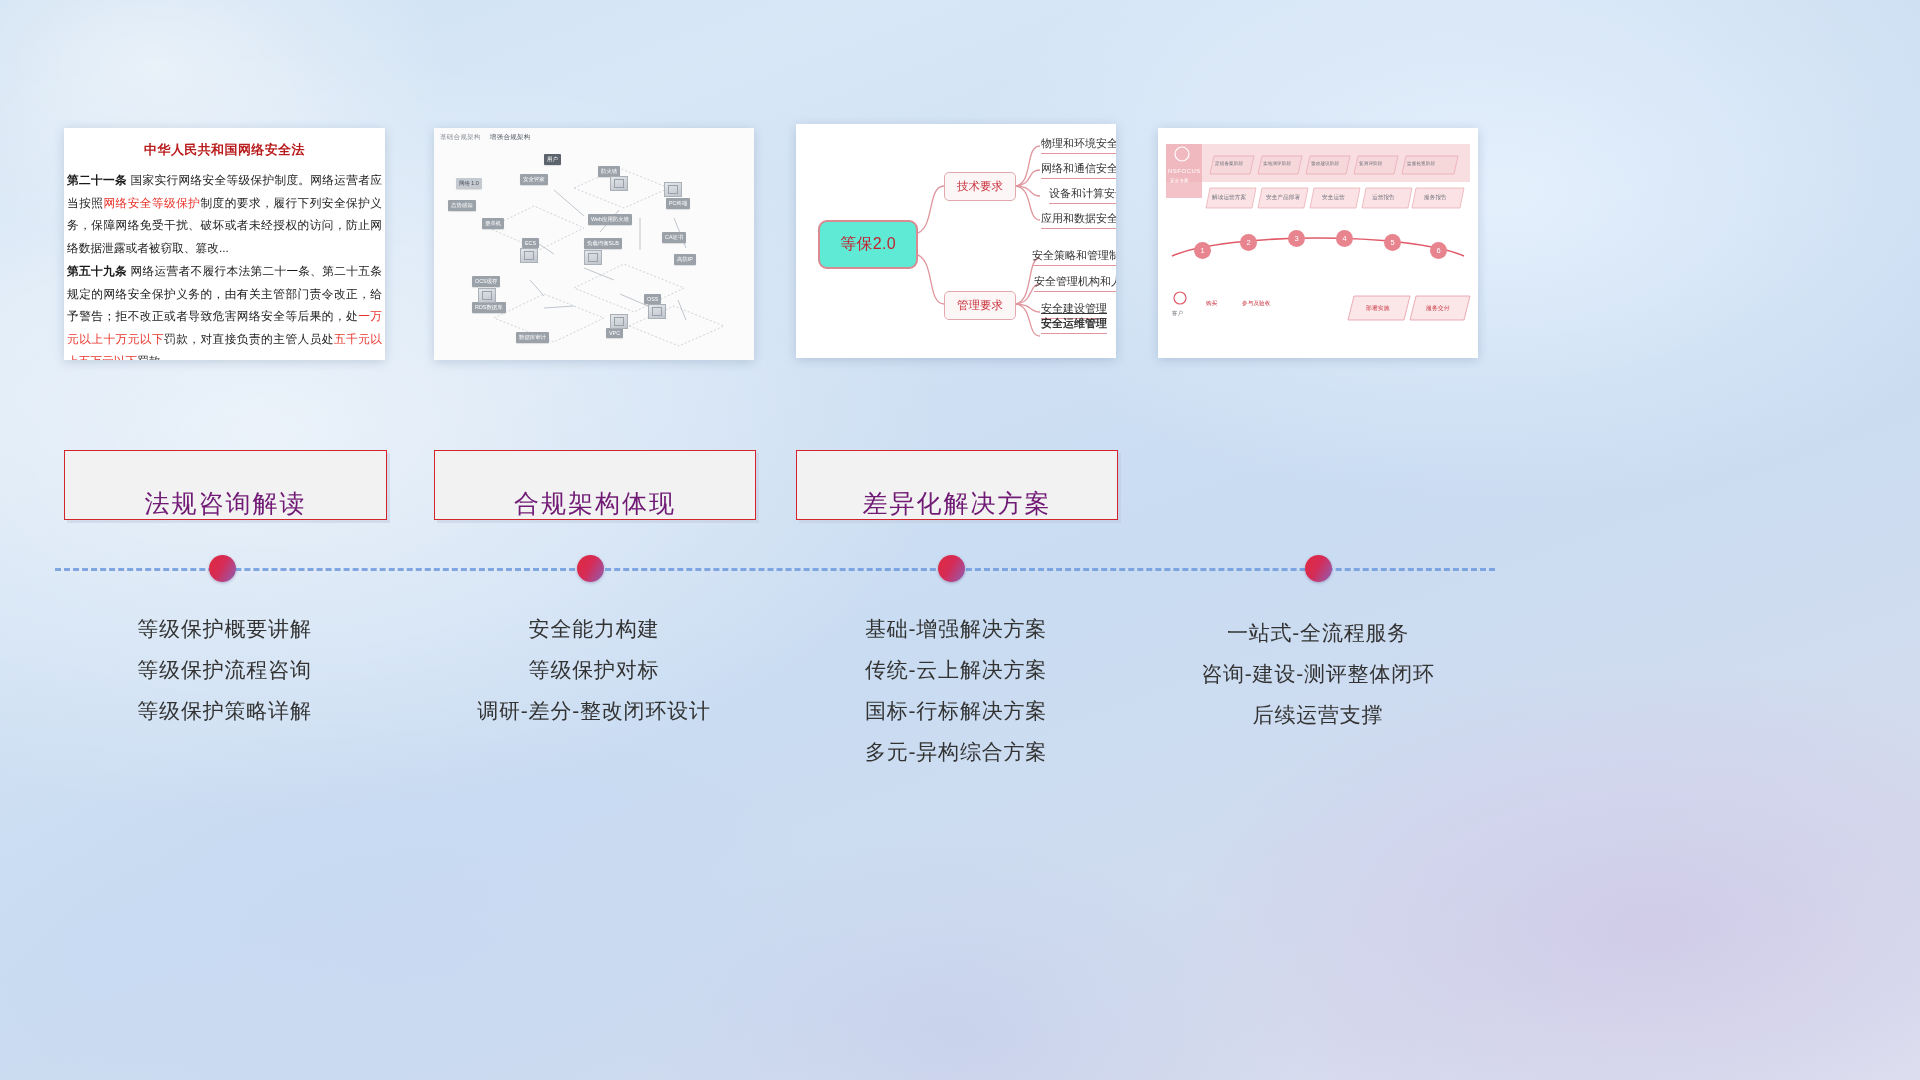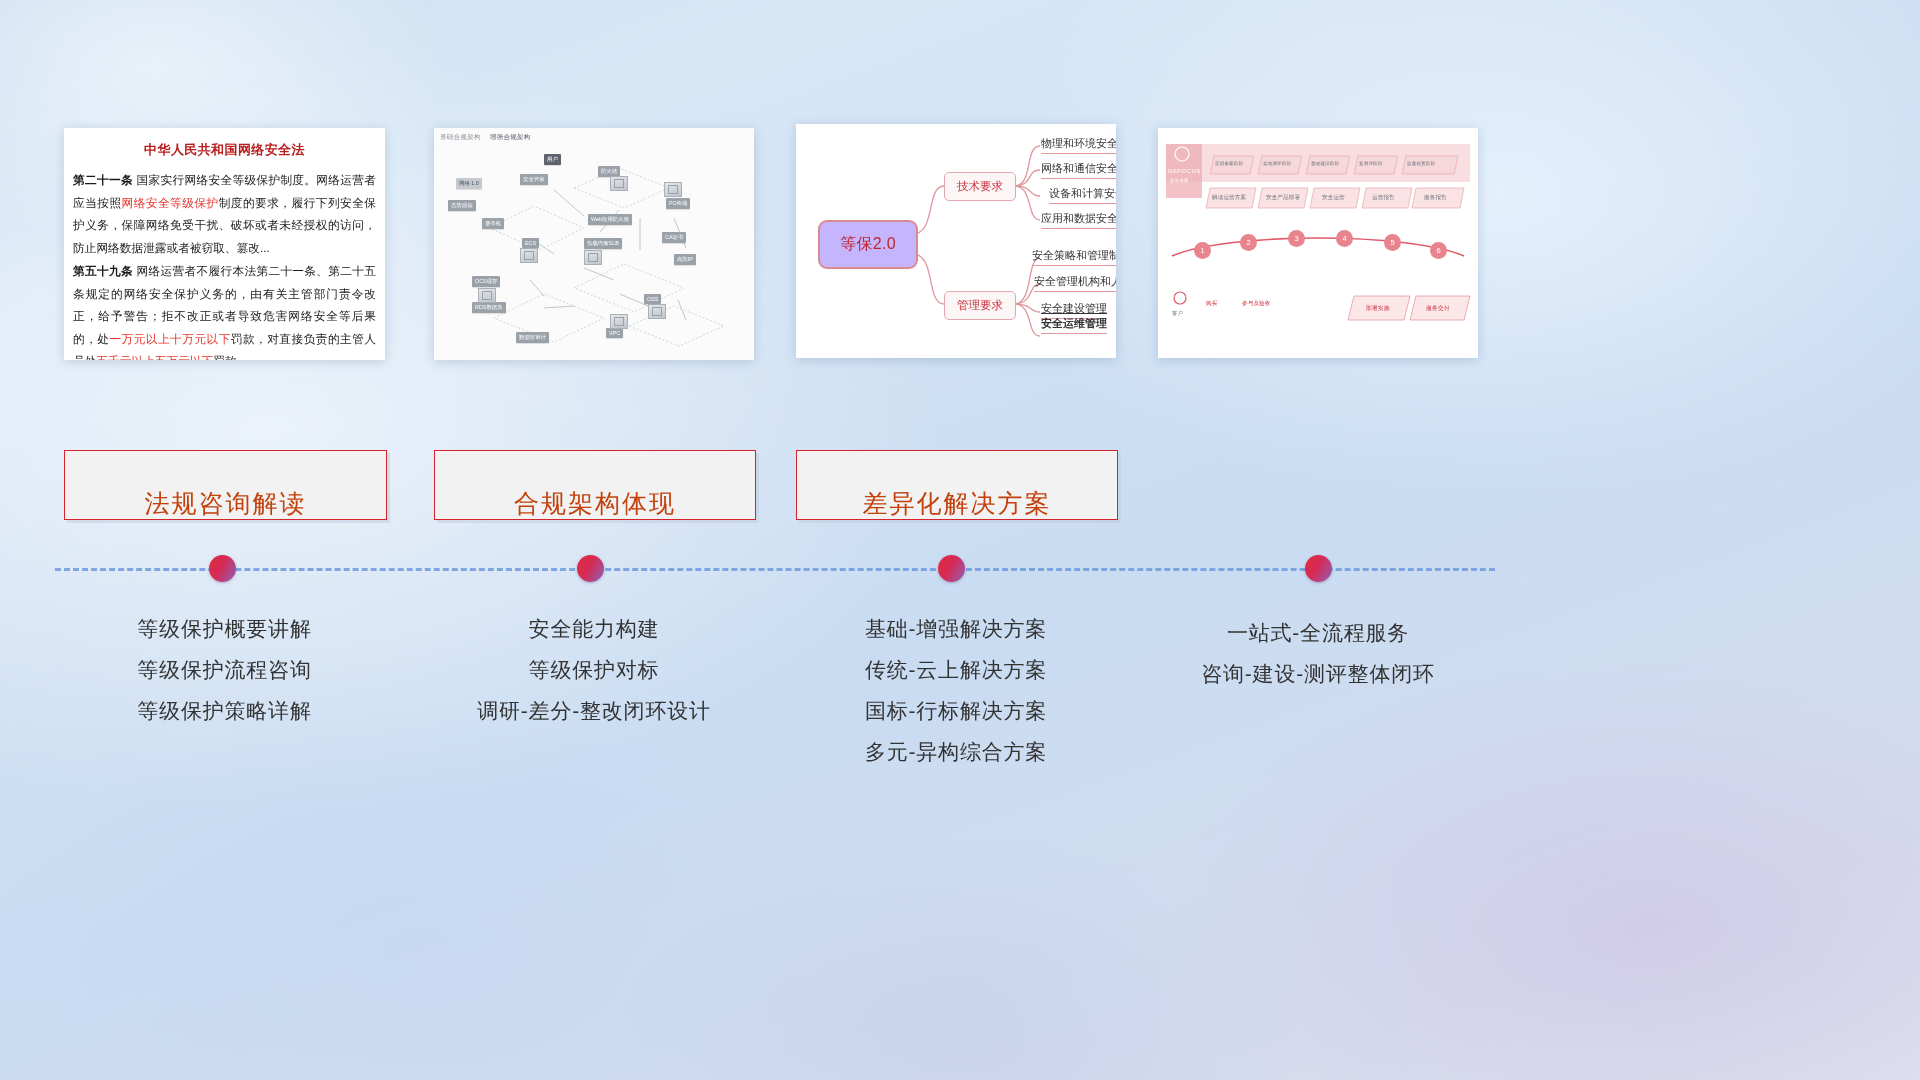--- a/index.html
+++ b/index.html
@@ -23,21 +23,21 @@
 
   
   .card{position:absolute;background:#ffffff;box-shadow:0 2px 10px rgba(60,90,130,.22);overflow:hidden;}
   .card.c1{left:64px;top:128px;width:321px;height:232px;}
   .card.c2{left:434px;top:128px;width:320px;height:232px;}
   .card.c3{left:796px;top:124px;width:320px;height:234px;}
   .card.c4{left:1158px;top:128px;width:320px;height:230px;}
 
   
   .law-title{text-align:center;font-weight:bold;font-size:13px;color:#b91c1c;margin:13px 0 10px;letter-spacing:.4px;}
-  .law-body{padding:0 9px;font-size:11.7px;line-height:22.5px;color:#1a1a1a;text-align:justify;}
+  .law-body{padding:0 3px;font-size:11.7px;line-height:22.5px;color:#1a1a1a;text-align:justify;}
   .law-body b{font-weight:bold;}
   .law-body .r{color:#e8332a;}
   .law-p{margin:0 0 1px;}
 
   
   .arch{position:absolute;inset:0;background:#fbfbfc;}
   .arch .hdr{position:absolute;left:6px;top:5px;font-size:6.5px;color:#8a8f96;letter-spacing:.3px;}
   .arch .hdr span{margin-right:9px;}
   .arch .hdr span.on{color:#4d5560;}
   .arch .node{position:absolute;background:#9aa1a9;color:#fff;font-size:5.4px;border-radius:1px;
@@ -45,41 +45,41 @@
   .arch .node.dark{background:#5c636c;}
   .arch .node.lt{background:#c5cad1;color:#4a5058;}
   .arch .cube{position:absolute;width:16px;height:13px;background:linear-gradient(160deg,#e4e7ea,#bfc5cd);border:1px solid #aab0b8;}
   .arch .cube:after{content:"";position:absolute;left:3px;top:2px;right:3px;bottom:2px;border:1px solid #9aa1aa;}
   .arch svg{position:absolute;inset:0;}
 
   
   .mm{position:absolute;inset:0;background:#fff;}
   .mm svg{position:absolute;inset:0;}
   .mm .root{position:absolute;left:22px;top:96px;width:96px;height:45px;border:2.5px solid #d98a92;
-    border-radius:9px;background:#c4b5fd;color:#c02430;font-size:16px;display:flex;align-items:center;
+    border-radius:9px;background:#5eead4;color:#c02430;font-size:16px;display:flex;align-items:center;
     justify-content:center;letter-spacing:.3px;}
   .mm .mid{position:absolute;width:70px;height:27px;border:1.5px solid #e3a8ad;border-radius:5px;
     background:#fdf6f6;color:#c7303c;font-size:11.5px;display:flex;align-items:center;justify-content:center;}
   .mm .mid.m1{left:148px;top:48px;}
   .mm .mid.m2{left:148px;top:167px;}
   .mm .leaf{position:absolute;font-size:11px;color:#333;white-space:nowrap;padding-bottom:2px;
     border-bottom:1.2px solid #e2959c;}
 
   
   .nf{position:absolute;inset:0;background:#fff;}
   .nf svg{position:absolute;inset:0;}
   .nf .tiny{position:absolute;font-size:4.6px;color:#6d727a;white-space:nowrap;letter-spacing:.1px;}
   .nf .tiny.w{color:#fff;}
   .nf .num{position:absolute;width:17px;height:17px;border-radius:50%;background:#e8848e;color:#fff;
     font-size:7.5px;display:flex;align-items:center;justify-content:center;}
 
   
   .tbox{position:absolute;top:450px;height:68px;background:#f2f2f2;border:1.6px solid #d4242b;
     box-shadow:3px 3px 0 rgba(190,200,220,.45);display:flex;align-items:center;justify-content:center;}
-  .tbox span{color:#c2410c;font-size:25px;letter-spacing:2px;margin-top:36px;}
+  .tbox span{color:#701a75;font-size:25px;letter-spacing:2px;margin-top:36px;}
   .tbox.t1{left:64px;width:321px;}
   .tbox.t2{left:434px;width:320px;}
   .tbox.t3{left:796px;width:320px;}
   .tbox.t4{left:1158px;width:320px;}
 
   
   .tl-line{position:absolute;left:55px;top:568px;width:1440px;height:0;
     border-top:3px dashed #6f9bde;opacity:.85;}
   .dot{position:absolute;top:555px;width:27px;height:27px;border-radius:50%;
     background:linear-gradient(120deg,#e02a3e 0%,#d62b55 45%,#8e5fb8 100%);
@@ -296,15 +296,16 @@
   </div>
   <div class="list l3">
     <div class="li">基础-增强解决方案</div>
     <div class="li">传统-云上解决方案</div>
     <div class="li">国标-行标解决方案</div>
     <div class="li">多元-异构综合方案</div>
   </div>
   <div class="list l4">
     <div class="li">一站式-全流程服务</div>
     <div class="li">咨询-建设-测评整体闭环</div>
+    <div class="li">后续运营支撑</div>
   </div>
 
 </div>
 
 </body></html>

